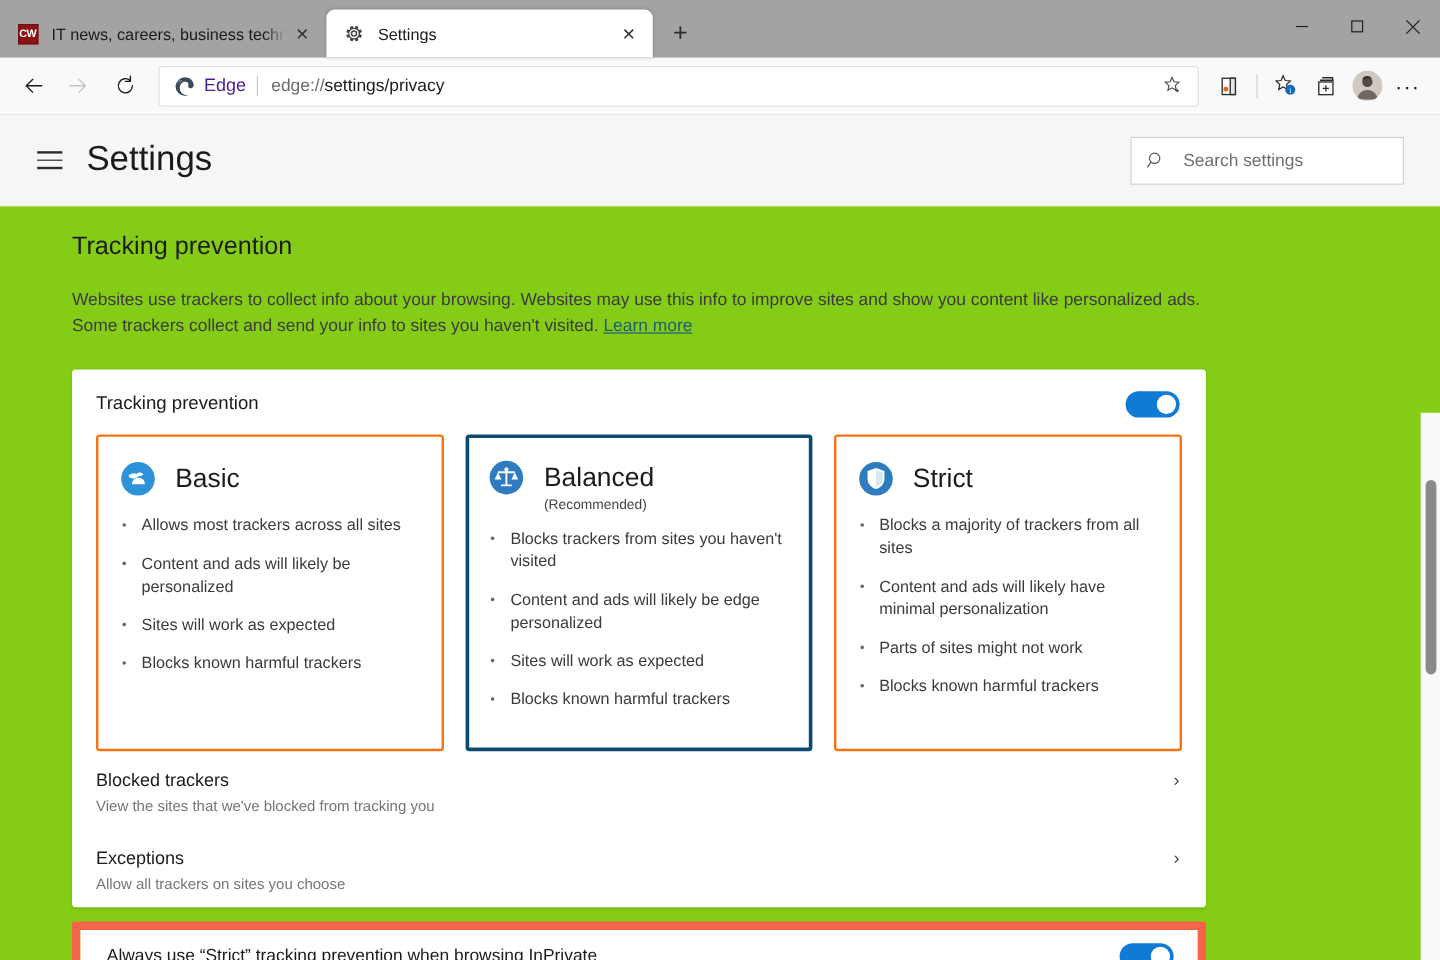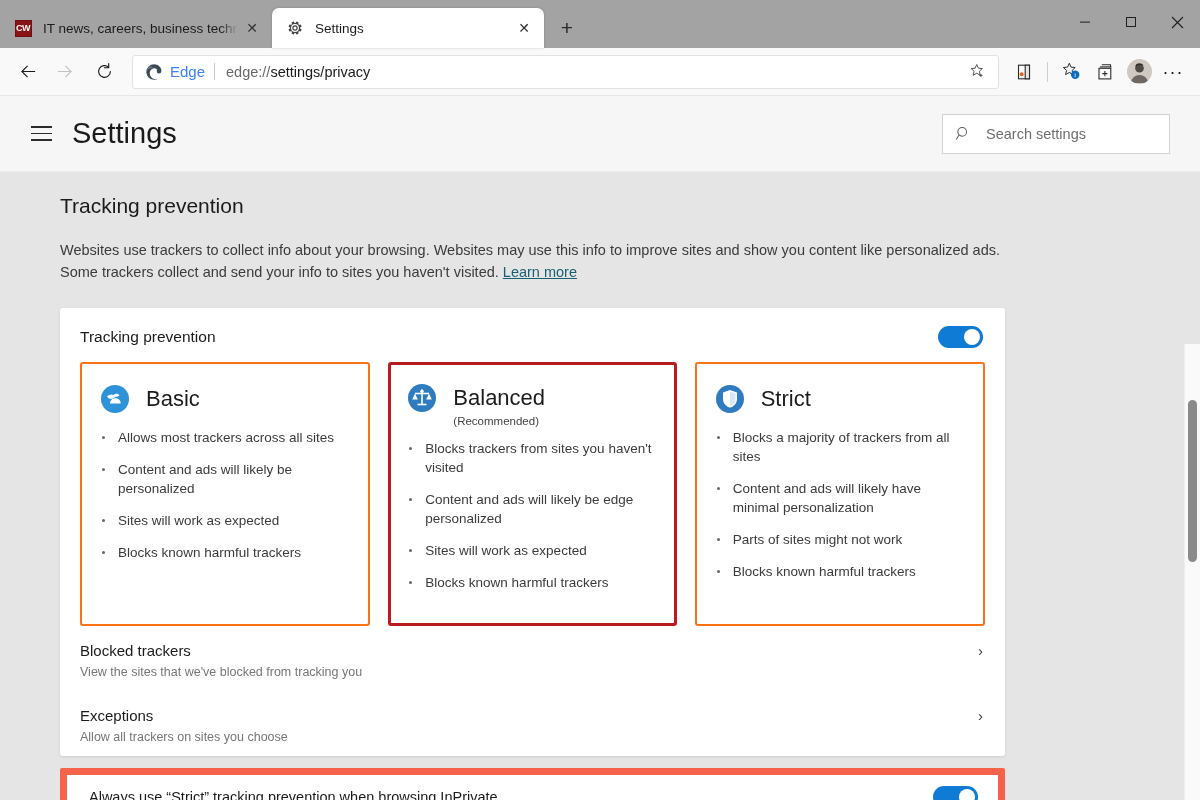--- a/index.html
+++ b/index.html
@@ -114,21 +114,21 @@
     margin: 0 8px 0 6px;
     background: #ffffff;
     border: 1px solid #e2e2e2;
     border-radius: 3px;
     display: flex;
     align-items: center;
     padding: 0 6px 0 12px;
     min-width: 0;
   }
   .edge-logo { width: 18px; height: 18px; flex: 0 0 18px; margin-right: 7px; }
-  .edge-label { font-size: 15px; color: #3b82f6; margin-right: 9px; }
+  .edge-label { font-size: 15px; color: #4c1d95; margin-right: 9px; }
   .omni-sep { width: 1px; height: 17px; background: #c9c9c9; margin-right: 11px; }
   .omni-url { font-size: 14.5px; color: #6a6a6a; white-space: nowrap; flex: 1 1 auto; }
   .omni-url b { color: #1b1b1b; font-weight: normal; }
   .omni-star { width: 30px; height: 30px; display: flex; align-items: center; justify-content: center; color: #444; }
   .toolbtn {
     width: 34px; height: 34px;
     display: flex; align-items: center; justify-content: center;
     border-radius: 5px;
     flex: 0 0 auto;
     position: relative;
@@ -183,21 +183,21 @@
     color: #2b2b2b;
     background: transparent;
     width: 100%;
   }
   .searchbox input::placeholder { color: #6e6e6e; }
 
   
   .content {
     position: absolute;
     top: 172px; left: 0; right: 0; bottom: 0;
-    background: #e5e5e5;
+    background: #84cc16;
     padding: 22px 0 0 0;
     overflow: hidden;
   }
   .content-inner { padding: 0 60px 0 60px; }
   .page-h1 {
     font-size: 21px;
     color: #1b1b1b;
     margin: 0 0 22px 0;
     font-weight: normal;
   }
@@ -245,21 +245,21 @@
     padding: 6px 20px 0 20px;
   }
   .tile {
     flex: 1 1 0;
     border: 2px solid #f97316;
     border-radius: 3px;
     padding: 18px 16px 20px 16px;
     min-height: 242px;
   }
   .tile.selected {
-    border: 3px solid #b91c1c;
+    border: 3px solid #0c4a6e;
     padding: 16px 14px 18px 14px;
   }
   .tile-head { display: flex; align-items: center; gap: 14px; margin-bottom: 6px; }
   .tile-icon { width: 34px; height: 34px; flex: 0 0 34px; }
   .tile-name { font-size: 22px; color: #1b1b1b; line-height: 1.05; }
   .tile-rec { font-size: 11.5px; color: #444; margin: 0 0 4px 48px; }
   .tile.selected .tile-head { margin-bottom: 0; }
   ul.tile-list {
     list-style: none;
     margin: 12px 0 0 0;

